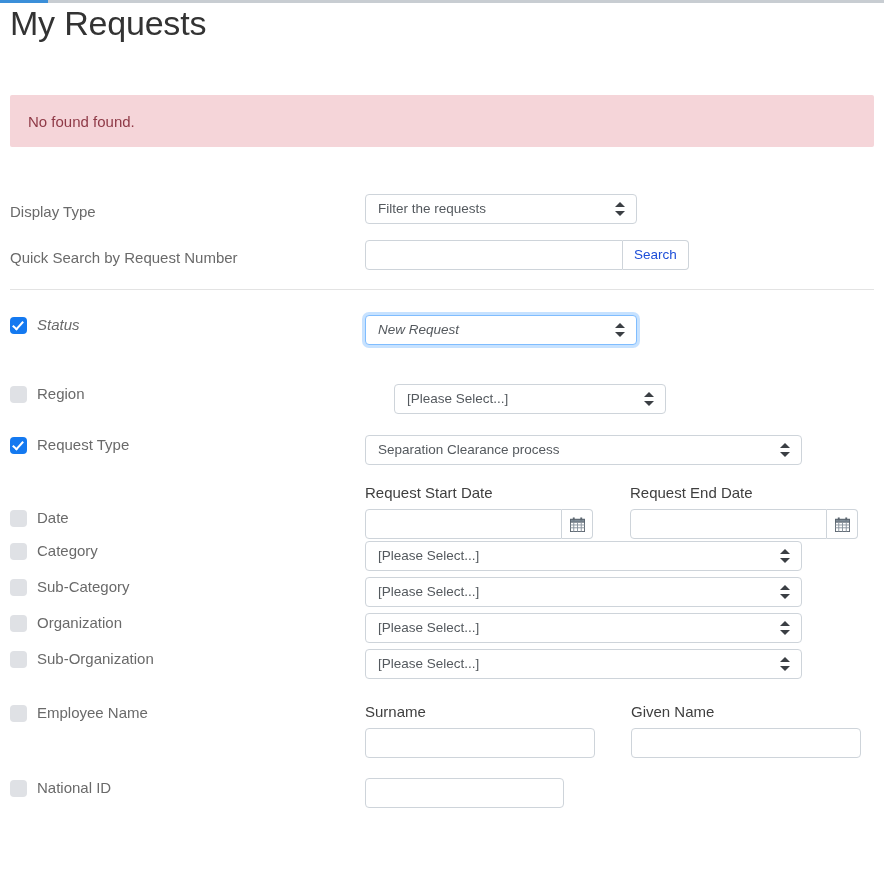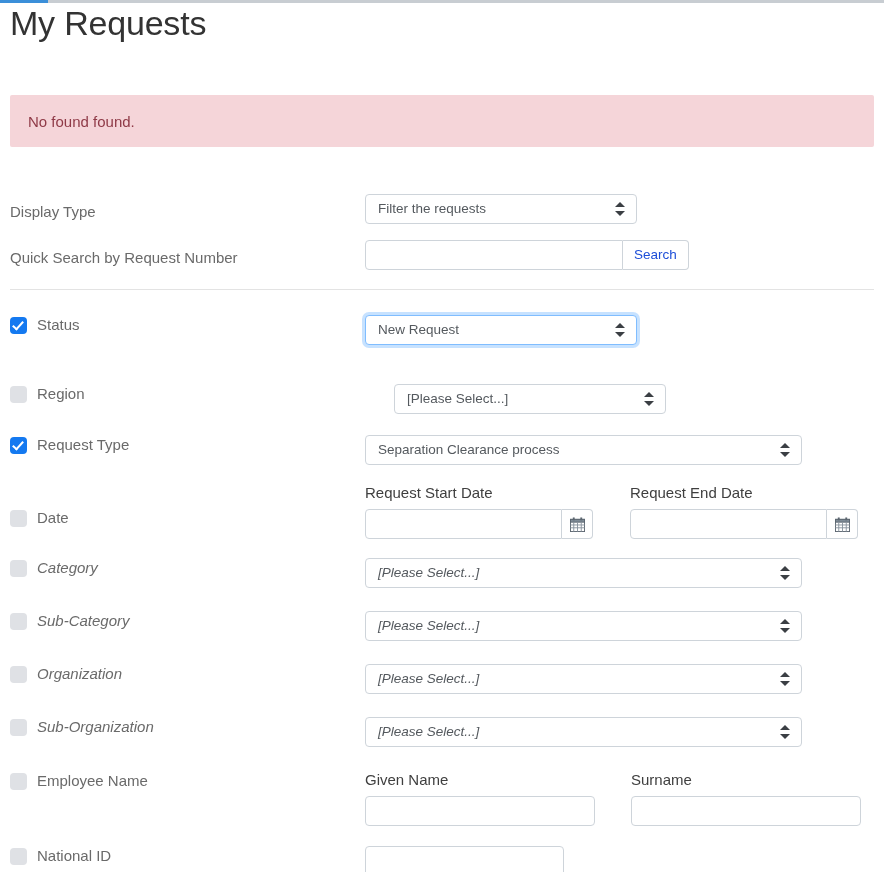--- a/index.html
+++ b/index.html
@@ -191,25 +191,25 @@
     border-width: 0 2px 2px 0;
     transform: rotate(42deg);
   }
   .cb-label {
     font-size: 15px;
     color: #6a6a6a;
     line-height: 20px;
   }
 
   
-  .crow.r1  { margin-top: 25px; }
+  .crow.r1  { margin-top: 25px; font-style: italic; }
   .crow.r2  { margin-top: 35px; gap: 29px; }
   .crow.r3  { margin-top: 17px; }
   .crow.rdate { margin-top: 15px; }
-  .crow.rsel { margin-top: 19px; font-style: italic; }
+  .crow.rsel { margin-top: 2px; }
   .crow.rname { margin-top: 20px; }
   .crow.rnat { margin-top: 20px; }
 
   
   .fieldgrp { display: flex; gap: 37px; }
   .field { display: flex; flex-direction: column; }
   .field .sub-label {
     font-size: 15px;
     color: #3f3f3f;
     margin-bottom: 7px;
@@ -426,27 +426,27 @@
     </div>
   </div>
 
   <div class="crow rname">
     <div class="cbwrap" style="padding-top:0px;">
       <span class="cb"></span>
       <span class="cb-label">Employee Name</span>
     </div>
     <div class="ctl fieldgrp" style="gap:36px;">
       <div class="field">
+        <span class="sub-label">Surname</span>
+        <input class="tbox name" type="text" value="" style="">
+      </div>
+      <div class="field">
         <span class="sub-label">Given Name</span>
         <input class="tbox name" type="text" value="" style="">
       </div>
-      <div class="field">
-        <span class="sub-label">Surname</span>
-        <input class="tbox name" type="text" value="" style="">
-      </div>
     </div>
   </div>
 
   <div class="crow rnat">
     <div class="cbwrap">
       <span class="cb"></span>
       <span class="cb-label">National ID</span>
     </div>
     <div class="ctl">
       <input class="tbox nat" type="text" value="" style="">

